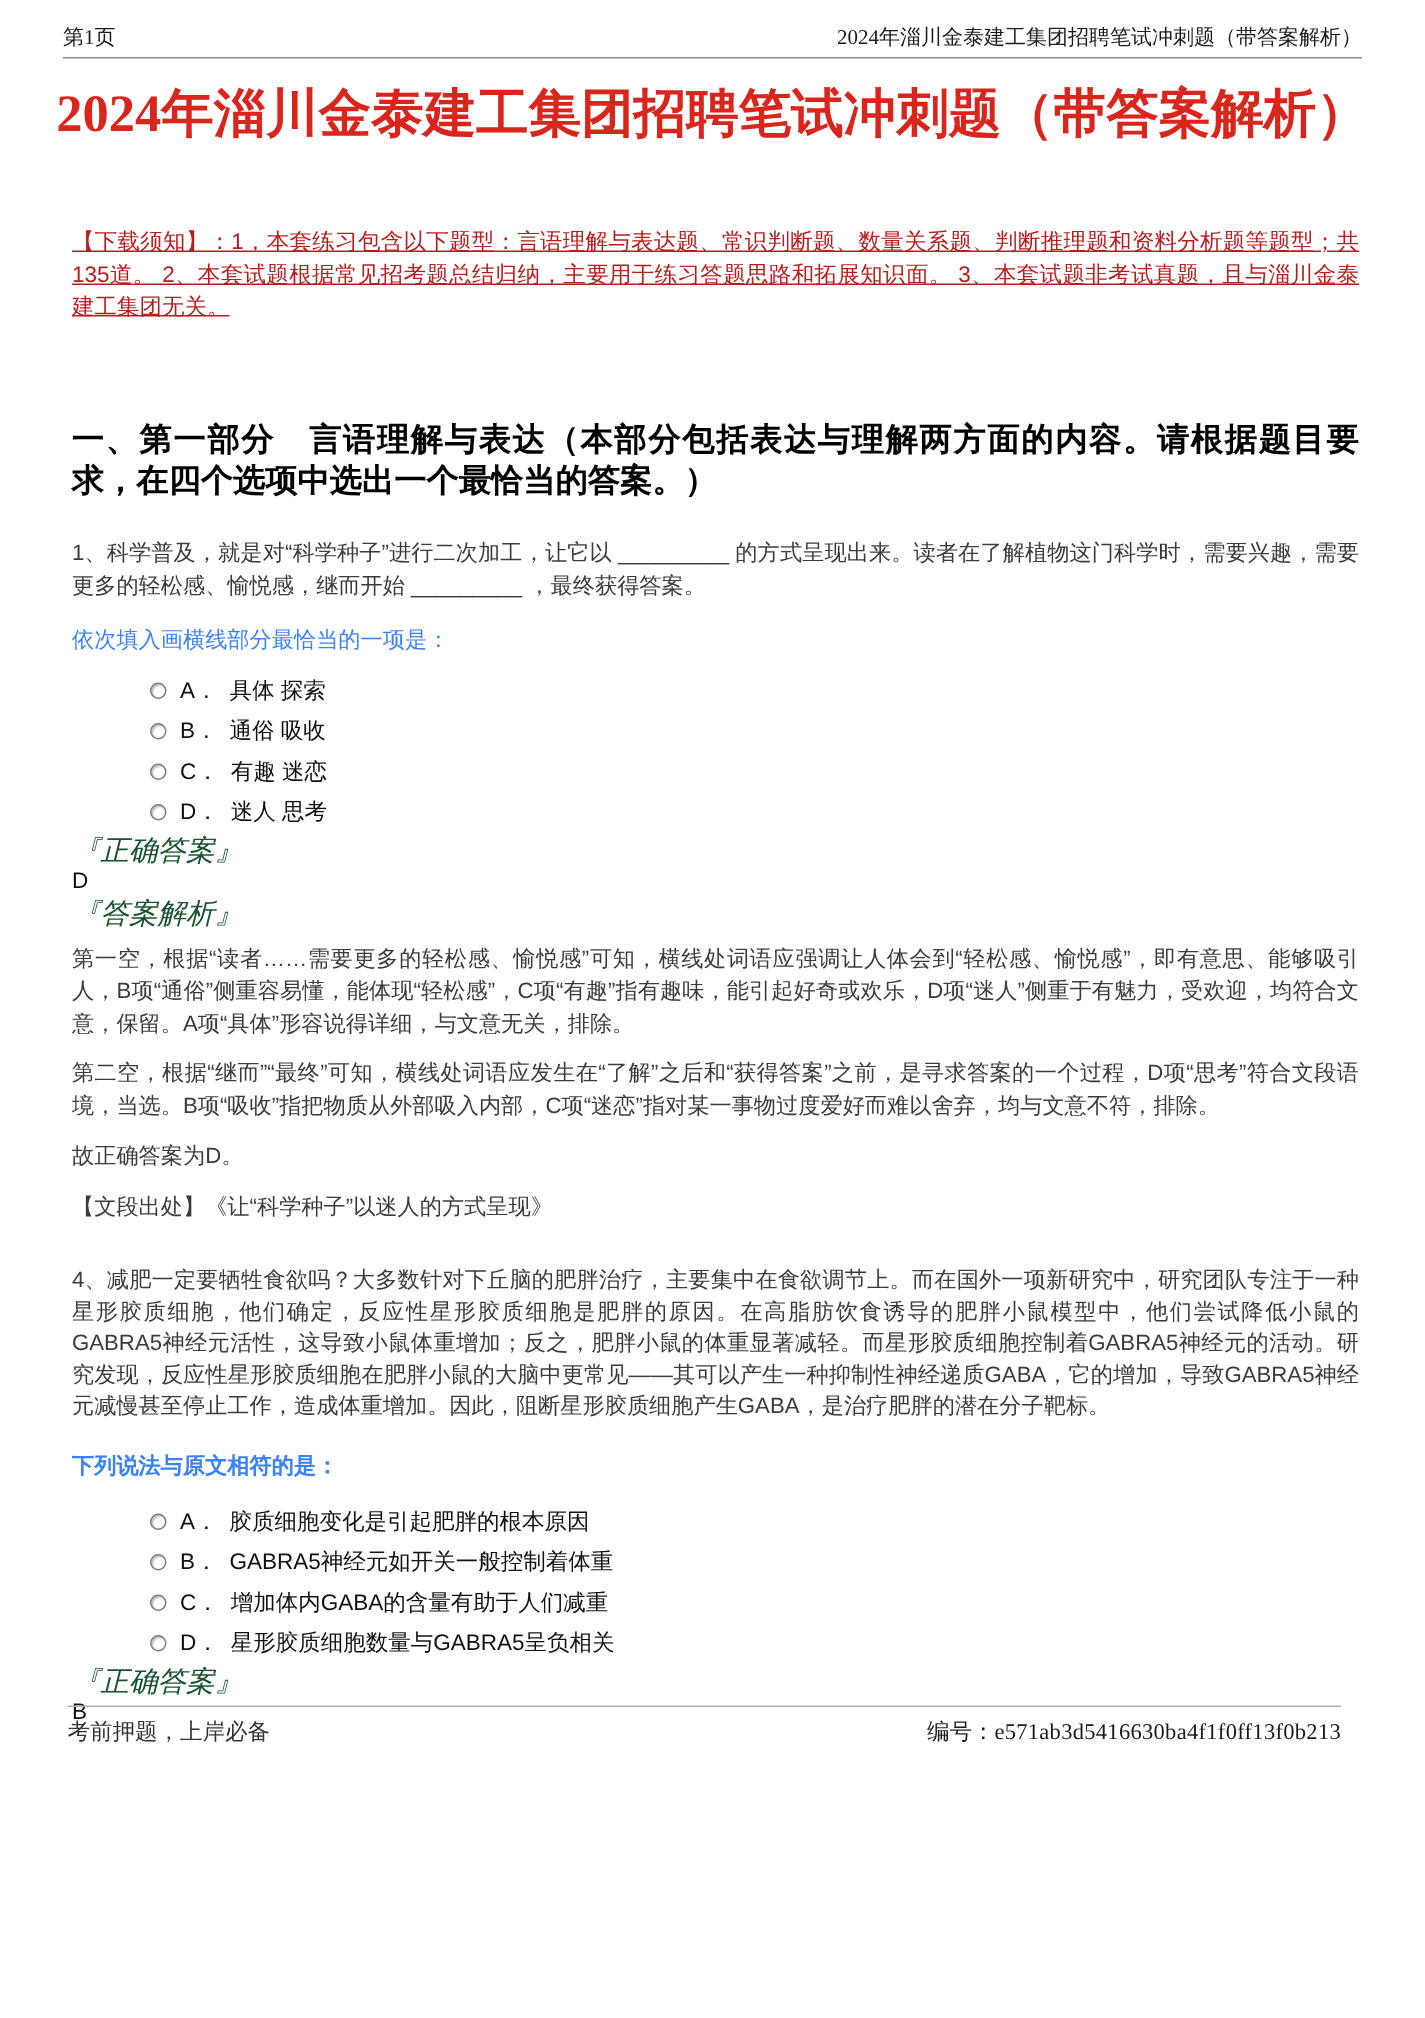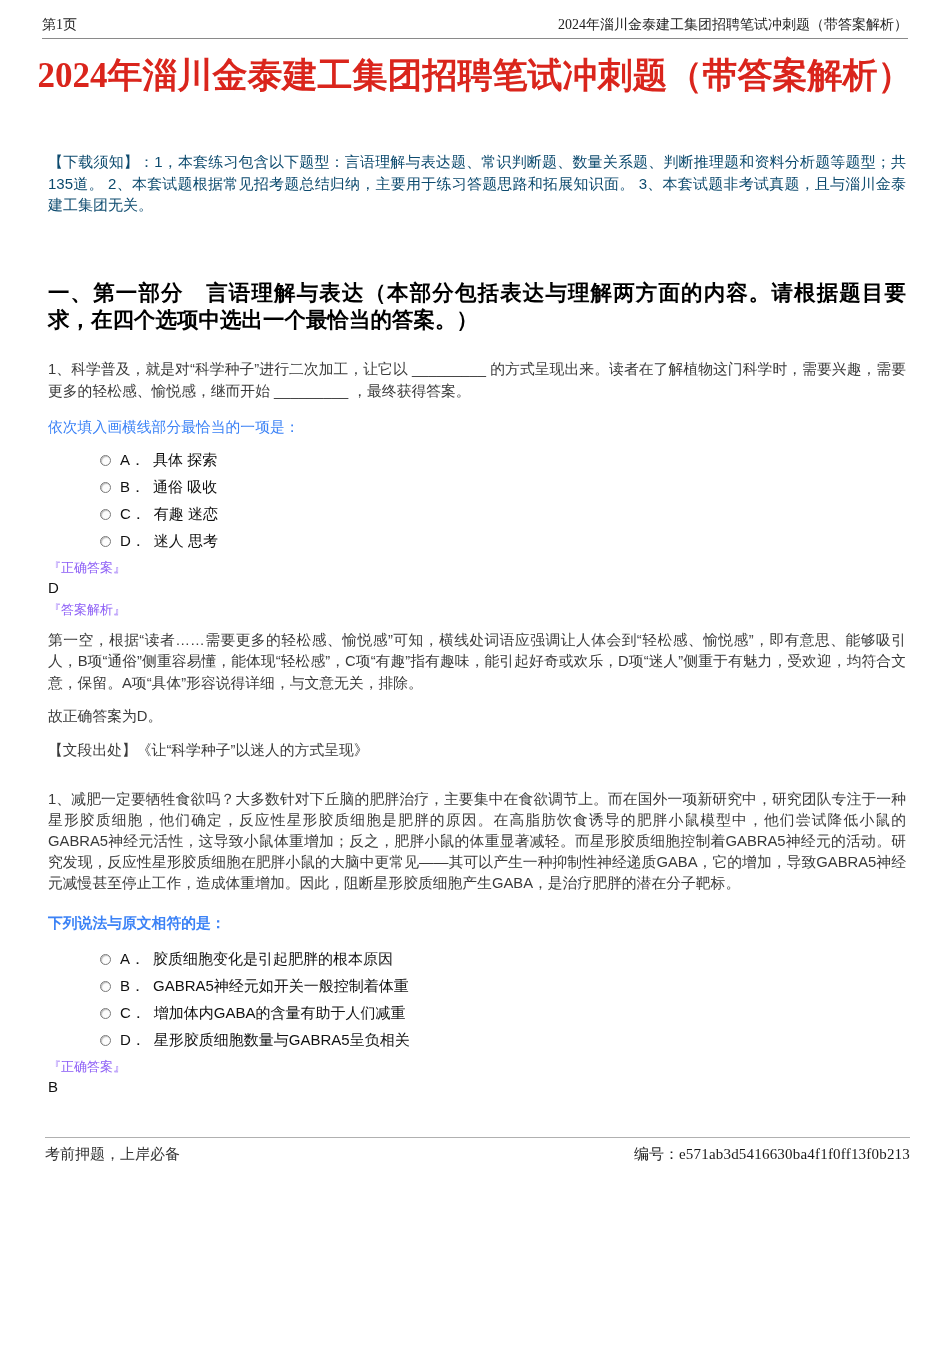--- a/index.html
+++ b/index.html
@@ -11,48 +11,48 @@
           margin:0 42px 0 42px;padding:16px 0 4px 0;border-bottom:1px solid #8a8a8a;
           font-family:"Liberation Serif","DejaVu Serif",serif;font-size:14px;color:#1c1c1c;}
 
   
   .title{margin:14px 30px 0 30px;text-align:center;
          font-family:"Liberation Serif","DejaVu Serif",serif;
          font-weight:bold;font-size:35px;line-height:46px;color:#da251c;}
 
   .content{padding:0 44px 0 48px;}
 
-  .notice{margin:52px 0 0 0;font-size:15px;line-height:21.5px;color:#0c4a6e;text-align:justify;}
+  .notice{margin:52px 0 0 0;font-size:15px;line-height:21.5px;color:#b91c1c;text-align:justify;text-decoration:underline;}
 
   .section-heading{margin:64px 0 0 0;font-size:21.5px;line-height:27px;
                    font-weight:bold;color:#000000;text-align:justify;}
 
   .stem{margin:24px 0 0 0;font-size:14.8px;line-height:22px;color:#3b3b3b;text-align:justify;}
   .prompt{margin:14px 0 0 0;font-size:14.8px;line-height:22px;color:#3b82f6;}
 
   .opts{margin:9px 0 0 0;}
   .opt{display:flex;align-items:center;height:27px;padding-left:52px;}
   .radio{appearance:none;-webkit-appearance:none;width:11px;height:11px;margin:0 9px 0 0;
          border:1px solid #7a7a7a;border-radius:50%;background:#fdfdfd;
          box-shadow:inset 1px 1px 1px rgba(0,0,0,0.25);cursor:pointer;}
   .opt-letter{font-size:15px;color:#111111;}
   .opt-text{font-size:15px;color:#111111;margin-left:8px;}
 
-  .ans-label{margin:3px 0 0 0;font-size:13px;line-height:20px;color:#8b5cf6;}
+  .ans-label{margin:3px 0 0 0;font-size:19px;line-height:20px;color:#14532d;font-style:italic;}
   .ans-value{margin:0;font-size:15px;line-height:19px;color:#111111;}
 
   .para{margin:10px 0 0 0;font-size:14.8px;line-height:21.5px;color:#3b3b3b;text-align:justify;}
   .para.gap{margin-top:12px;}
 
   .q2-stem{margin:28px 0 0 0;font-size:14.8px;line-height:21px;color:#3b3b3b;text-align:justify;}
   .q2-prompt{margin:18px 0 0 0;font-weight:bold;}
   .q2-opts{margin:12px 0 0 0;}
 
   
-  .footer{position:absolute;left:45px;right:40px;bottom:16px;
+  .footer{position:absolute;left:45px;right:56px;bottom:16px;
           border-top:1px solid #b0b0b0;padding-top:7px;
           display:flex;justify-content:space-between;align-items:baseline;}
   .footer-left{font-family:"Liberation Serif","DejaVu Serif",serif;font-size:15px;color:#333333;}
   .footer-right{font-size:15px;color:#1a1a1a;}
   .footer-right .code{font-family:Liberation Serif, serif;font-weight:500;letter-spacing:0.2px;text-align:right;}
 </style>
 </head>
 <body>
 
 <div class="page">
@@ -95,26 +95,27 @@
           <span class="opt-letter">D．</span>
           <span class="opt-text">迷人 思考</span>
         </div>
       </div>
 
       <p class="ans-label">『正确答案』</p>
       <p class="ans-value">D</p>
       <p class="ans-label">『答案解析』</p>
 
       <p class="para">第一空，根据“读者……需要更多的轻松感、愉悦感”可知，横线处词语应强调让人体会到“轻松感、愉悦感”，即有意思、能够吸引人，B项“通俗”侧重容易懂，能体现“轻松感”，C项“有趣”指有趣味，能引起好奇或欢乐，D项“迷人”侧重于有魅力，受欢迎，均符合文意，保留。A项“具体”形容说得详细，与文意无关，排除。</p>
+      <p class="para gap">第二空，根据“继而”“最终”可知，横线处词语应发生在“了解”之后和“获得答案”之前，是寻求答案的一个过程，D项“思考”符合文段语境，当选。B项“吸收”指把物质从外部吸入内部，C项“迷恋”指对某一事物过度爱好而难以舍弃，均与文意不符，排除。</p>
       <p class="para gap">故正确答案为D。</p>
       <p class="para gap">【文段出处】《让“科学种子”以迷人的方式呈现》</p>
     </section>
 
     <section>
-      <p class="stem q2-stem">1、减肥一定要牺牲食欲吗？大多数针对下丘脑的肥胖治疗，主要集中在食欲调节上。而在国外一项新研究中，研究团队专注于一种星形胶质细胞，他们确定，反应性星形胶质细胞是肥胖的原因。在高脂肪饮食诱导的肥胖小鼠模型中，他们尝试降低小鼠的GABRA5神经元活性，这导致小鼠体重增加；反之，肥胖小鼠的体重显著减轻。而星形胶质细胞控制着GABRA5神经元的活动。研究发现，反应性星形胶质细胞在肥胖小鼠的大脑中更常见——其可以产生一种抑制性神经递质GABA，它的增加，导致GABRA5神经元减慢甚至停止工作，造成体重增加。因此，阻断星形胶质细胞产生GABA，是治疗肥胖的潜在分子靶标。</p>
+      <p class="stem q2-stem">4、减肥一定要牺牲食欲吗？大多数针对下丘脑的肥胖治疗，主要集中在食欲调节上。而在国外一项新研究中，研究团队专注于一种星形胶质细胞，他们确定，反应性星形胶质细胞是肥胖的原因。在高脂肪饮食诱导的肥胖小鼠模型中，他们尝试降低小鼠的GABRA5神经元活性，这导致小鼠体重增加；反之，肥胖小鼠的体重显著减轻。而星形胶质细胞控制着GABRA5神经元的活动。研究发现，反应性星形胶质细胞在肥胖小鼠的大脑中更常见——其可以产生一种抑制性神经递质GABA，它的增加，导致GABRA5神经元减慢甚至停止工作，造成体重增加。因此，阻断星形胶质细胞产生GABA，是治疗肥胖的潜在分子靶标。</p>
       <p class="prompt q2-prompt">下列说法与原文相符的是：</p>
 
       <div class="opts q2-opts">
         <div class="opt">
           <input type="radio" name="q2" class="radio" style="">
           <span class="opt-letter">A．</span>
           <span class="opt-text">胶质细胞变化是引起肥胖的根本原因</span>
         </div>
         <div class="opt">
           <input type="radio" name="q2" class="radio" style="">

